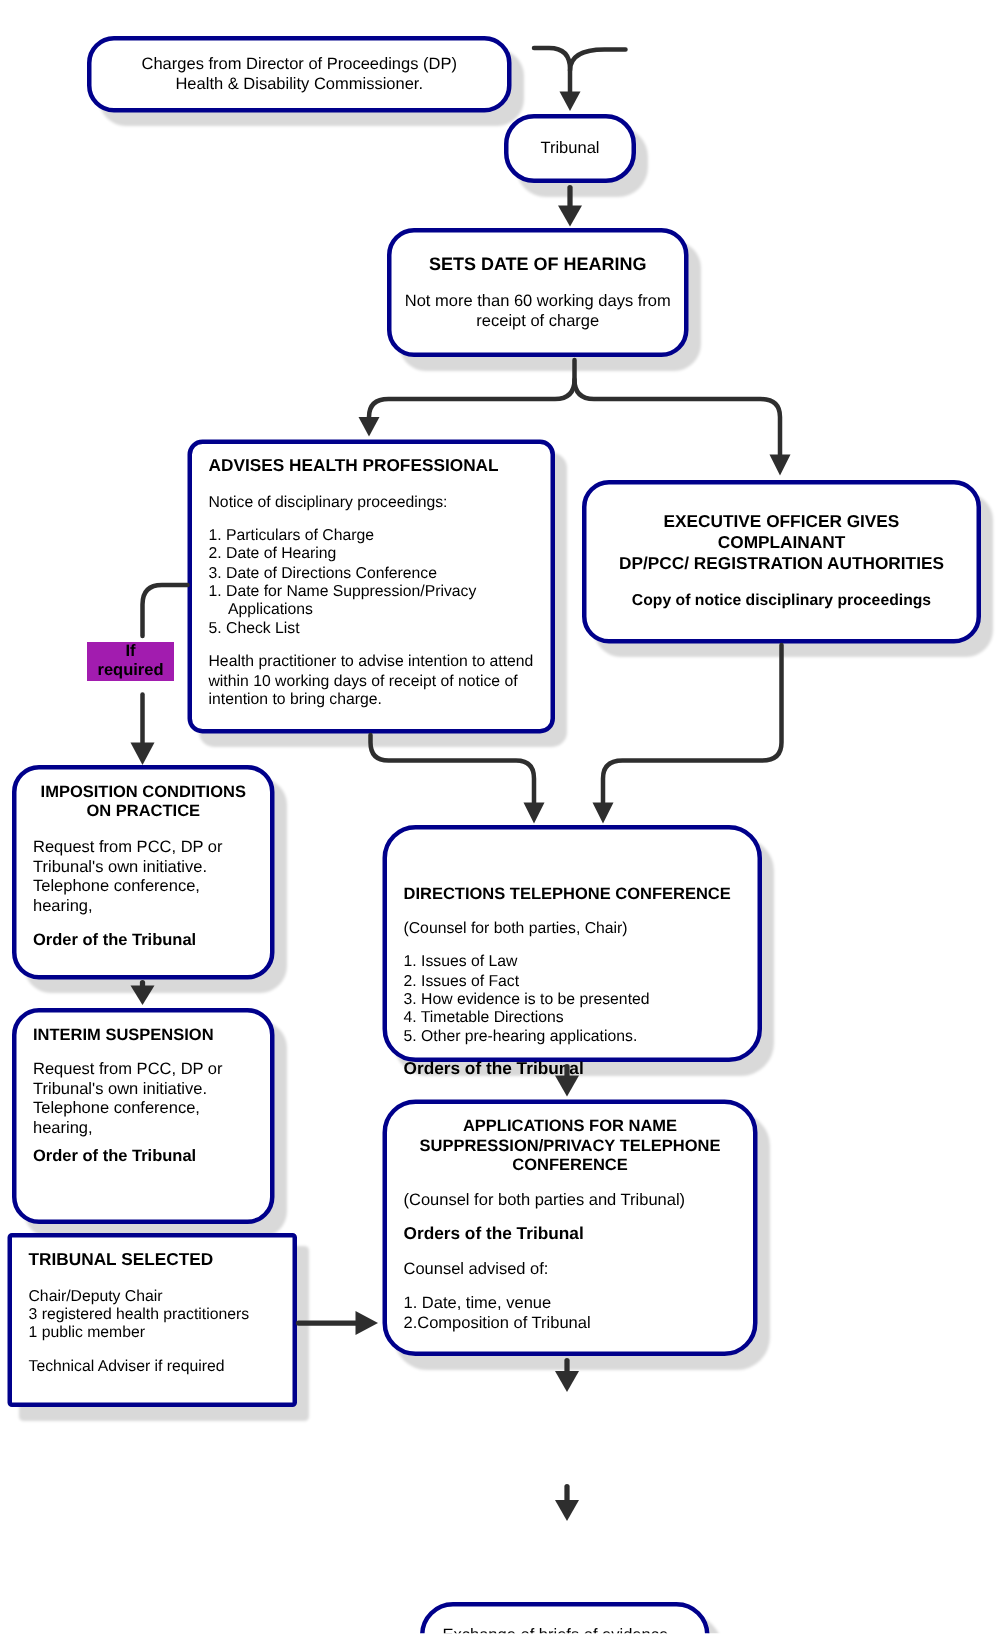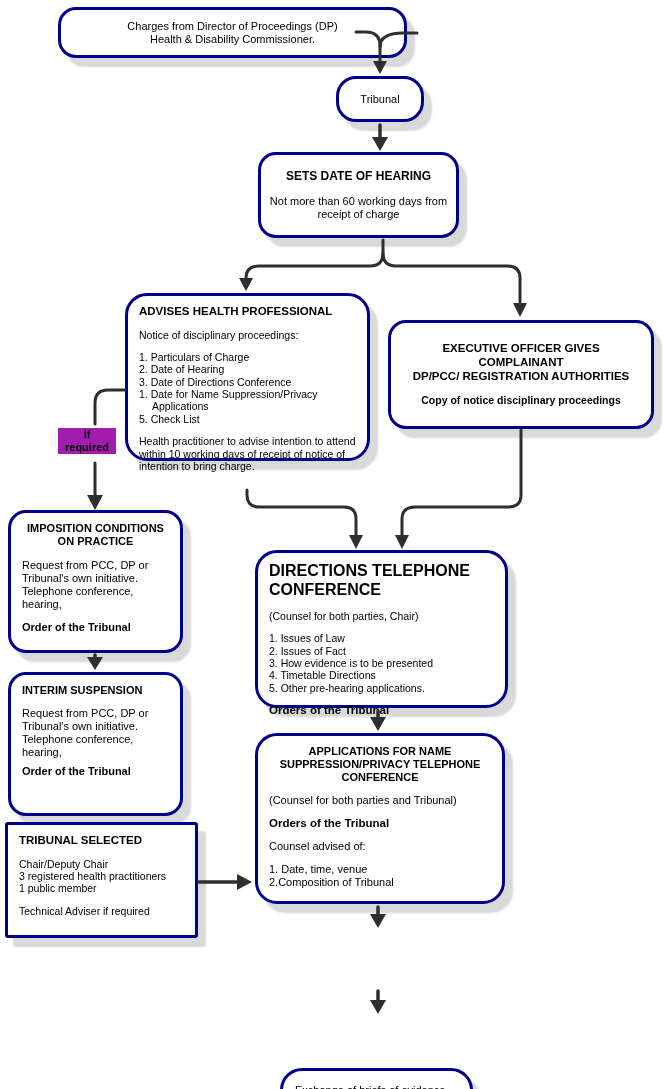--- a/index.html
+++ b/index.html
@@ -64,38 +64,38 @@
     <path class="wire thick" d="M199,882 L238,882"></path>
     <polygon class="head" points="237,874 237,890 252,882"></polygon>
 
     <path class="wire thick" d="M378,907 L378,915"></path>
     <polygon class="head" points="370,914 386,914 378,928"></polygon>
 
     <path class="wire thick" d="M378,991 L378,1001"></path>
     <polygon class="head" points="370,1000 386,1000 378,1014"></polygon>
   </svg>
 
-  <div class="node center" style="left:58px; top:7px; width:349px; height:51px;">
+  <div class="node center" style="left:58px; top:24px; width:283px; height:51px;">
     <div>Charges from Director of Proceedings (DP)</div>
     <div>Health &amp; Disability Commissioner.</div>
   </div>
 
 
   <div class="node center" style="left:336px; top:76px; width:88px; height:46px; border-radius:20px;">
     <div>Tribunal</div>
   </div>
 
   <div class="node center" style="left:258px; top:152px; width:201px; height:86px;">
     <div class="t" style="font-size:12px;">SETS DATE OF HEARING</div>
     <div class="gap11"></div>
     <div>Not more than 60 working days from</div>
     <div>receipt of charge</div>
   </div>
 
-  <div class="node pad small" style="left:125px; top:293px; width:245px; height:168px; border-radius:22px;">
+  <div class="node pad small" style="left:125px; top:293px; width:245px; height:196px; border-radius:10px;">
     <div class="t" style="font-size:11.5px;">ADVISES HEALTH PROFESSIONAL</div>
     <div class="gap10"></div>
     <div>Notice of disciplinary proceedings:</div>
     <div class="gap10"></div>
     <div class="hang">1. Particulars of Charge</div>
     <div class="hang">2. Date of Hearing</div>
     <div class="hang">3. Date of Directions Conference</div>
     <div class="hang">1. Date for Name Suppression/Privacy Applications</div>
     <div class="hang">5. Check List</div>
     <div class="gap10"></div>
@@ -137,21 +137,21 @@
     <div class="t" style="font-size:11.5px;">TRIBUNAL SELECTED</div>
     <div class="gap10"></div>
     <div>Chair/Deputy Chair</div>
     <div>3 registered health practitioners</div>
     <div>1 public member</div>
     <div class="gap10"></div>
     <div>Technical Adviser if required</div>
   </div>
 
   <div class="node pad small" style="left:255px; top:550px; width:253px; height:158px; border-radius:22px;">
-    <div class="t" style="font-size:16px;">DIRECTIONS TELEPHONE CONFERENCE</div>
+    <div class="t" style="font-size:11px;margin-top:28px;">DIRECTIONS TELEPHONE CONFERENCE</div>
     <div class="gap10"></div>
     <div>(Counsel for both parties, Chair)</div>
     <div class="gap10"></div>
     <div class="hang">1. Issues of Law</div>
     <div class="hang">2. Issues of Fact</div>
     <div class="hang">3. How evidence is to be presented</div>
     <div class="hang">4. Timetable Directions</div>
     <div class="hang">5. Other pre-hearing applications.</div>
     <div class="gap10"></div>
     <div class="t" style="font-size:11.5px;">Orders of the Tribunal</div>

